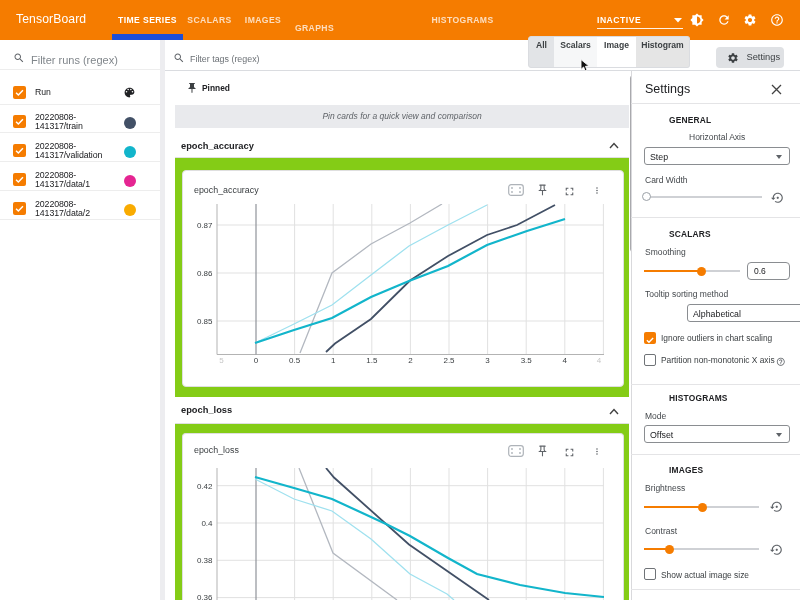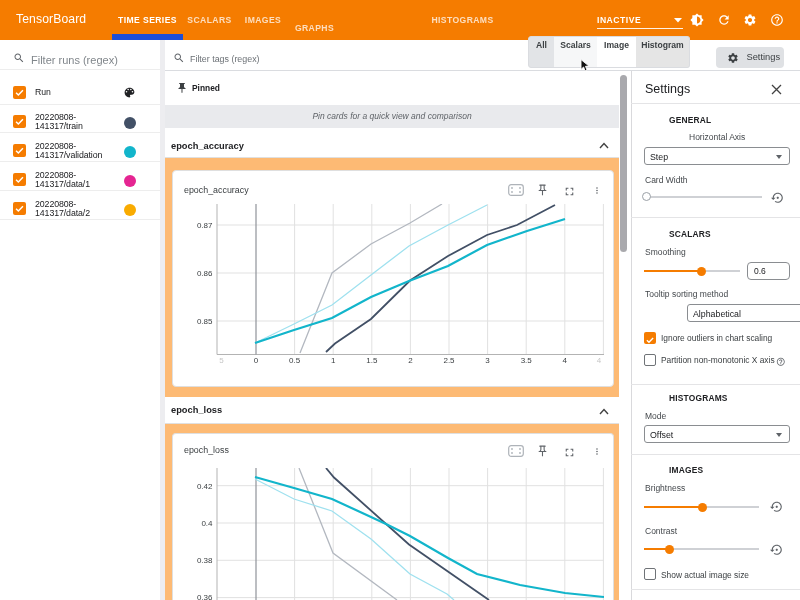--- a/index.html
+++ b/index.html
@@ -21,21 +21,21 @@
 .cbx svg { position:absolute; left:1px; top:1px; }
 .cbx-empty { background:#fff; border:1.6px solid #6f7377; border-radius:2px; }
 .runname { position:absolute; left:35px; font-size:8.8px; color:#202124; line-height:9.4px; letter-spacing:-0.1px; }
 .dot { position:absolute; left:124px; width:12px; height:12px; border-radius:50%; }
 
 #toolbar { position:absolute; left:165px; top:40px; width:635px; height:31px; background:#fff; border-bottom:1px solid #dadce0; }
 #ftags { position:absolute; left:190px; top:54px; font-size:8.9px; color:#6b7075; }
 .seg { position:absolute; top:36px; height:32px; line-height:16px; font-size:8.6px; color:#3c4043; text-align:center; border:1px solid #dadce0;font-weight:bold; }
 #btn-settings { position:absolute; left:715.5px; top:47px; width:68px; height:21px; background:#dfe1e4; border-radius:4px; color:#3c4043; font-size:9.3px; line-height:21px; }
 
-#cards { position:absolute; left:165px; top:71px; width:466px; height:529px; background:#fdba74; }
+#cards { position:absolute; left:175px; top:71px; width:466px; height:529px; background:#84cc16; }
 .whiteband { position:absolute; left:0; width:454px; background:#fff; }
 .secttl { position:absolute; left:6px; font-size:9.3px; font-weight:bold; color:#202124; }
 .card { position:absolute; left:7px; width:442px; background:#fff; border:1px solid #dfdfdf; border-radius:4px; }
 .cardttl { position:absolute; left:19px; font-size:8.9px; color:#3c4043; }
 
 #settings { position:absolute; left:631px; top:71px; width:169px; height:529px; background:#fff; border-left:1px solid #d9d9dc; }
 .sp-div { position:absolute; left:0; width:169px; height:1px; background:#e4e4e6; }
 .sp-h { position:absolute; left:14px; font-size:8.4px; font-weight:bold; color:#202124; letter-spacing:.2px;margin-left:24px; }
 .sp-l { position:absolute; left:14px; font-size:8.5px; color:#44484c; }
 .sp-dd { position:absolute; left:13px; width:145px; height:18px; border:1px solid #8a8d91; border-radius:3px; background:#fff; }

